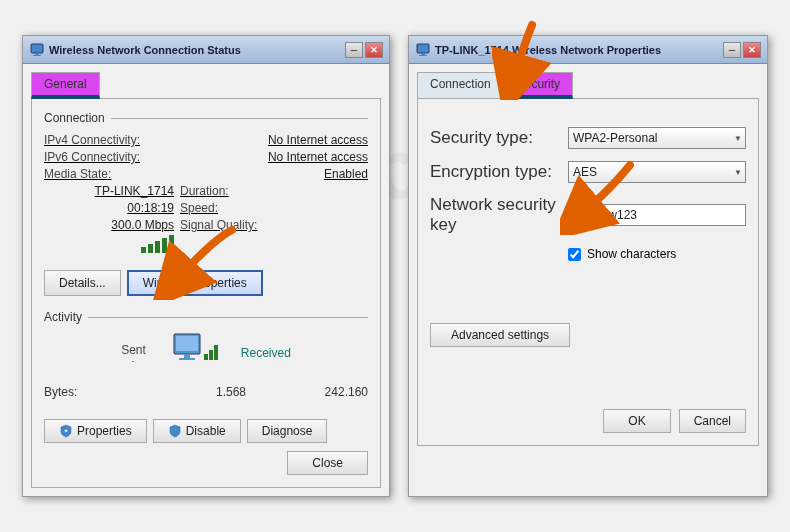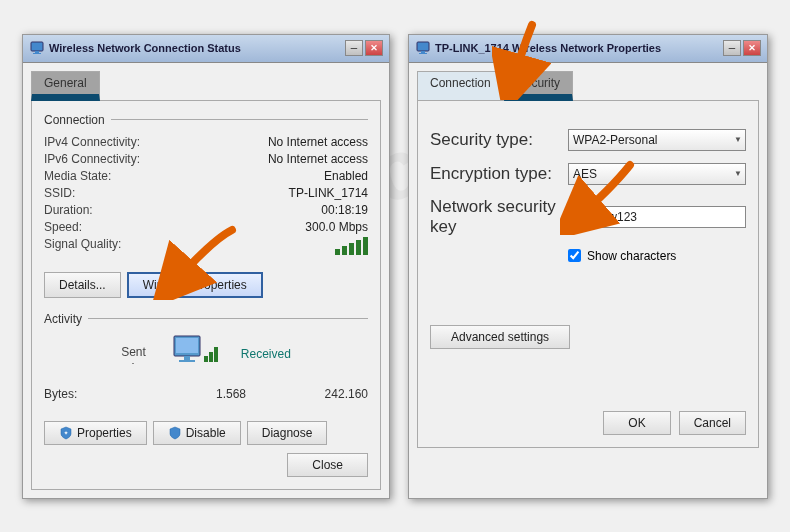--- a/index.html
+++ b/index.html
@@ -106,22 +106,22 @@
       background: #dde8f0;
       border: 1px solid #aaa;
       border-bottom: none;
       cursor: pointer;
       font-size: 12px;
       color: #333;
       position: relative;
     }
 
     .tab.active {
-      background: #a3a3a3;
-      border-bottom: 7px solid #0c4a6e;
+      background: #d946ef;
+      border-bottom: 4px solid #0c4a6e;
       z-index: 2;
       font-weight: normal;
     }
 
     .tab-content {
       border: 1px solid #aaa;
       background: #f0f0f0;
       padding: 12px;
       position: relative;
       z-index: 1;
@@ -146,20 +146,21 @@
       height: 1px;
       background: #aaa;
       margin-left: 6px;
     }
 
     .info-grid {
       display: grid;
       grid-template-columns: 130px 1fr;
       gap: 3px 6px;
       margin-bottom: 14px;
+      text-decoration: underline;
     }
 
     .info-label {
       color: #444;
       text-align: left;
     }
 
     .info-value {
       color: #222;
       text-align: right;
@@ -382,21 +383,20 @@
         <div class="info-grid">
           <span class="info-label">IPv4 Connectivity:</span>
           <span class="info-value">No Internet access</span>
 
           <span class="info-label">IPv6 Connectivity:</span>
           <span class="info-value">No Internet access</span>
 
           <span class="info-label">Media State:</span>
           <span class="info-value">Enabled</span>
 
-          <span class="info-label">SSID:</span>
           <span class="info-value">TP-LINK_1714</span>
 
           <span class="info-label">Duration:</span>
           <span class="info-value">00:18:19</span>
 
           <span class="info-label">Speed:</span>
           <span class="info-value">300.0 Mbps</span>
 
           <span class="info-label">Signal Quality:</span>
           <span class="info-value">

